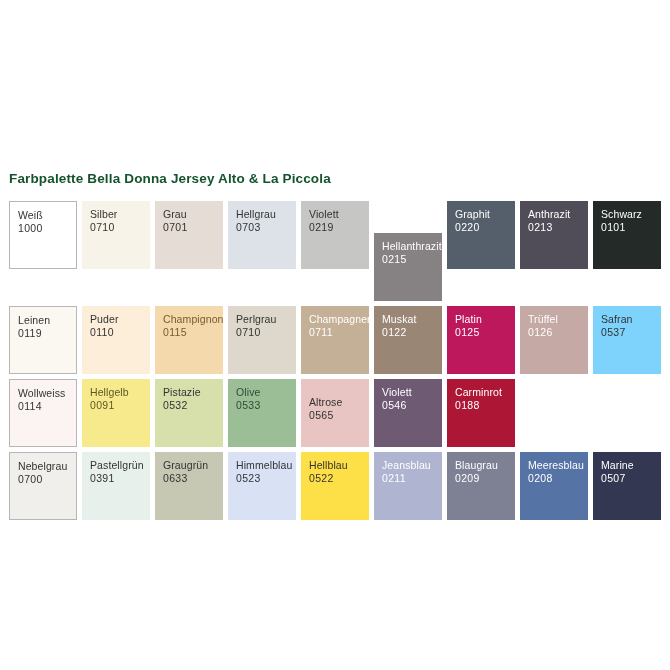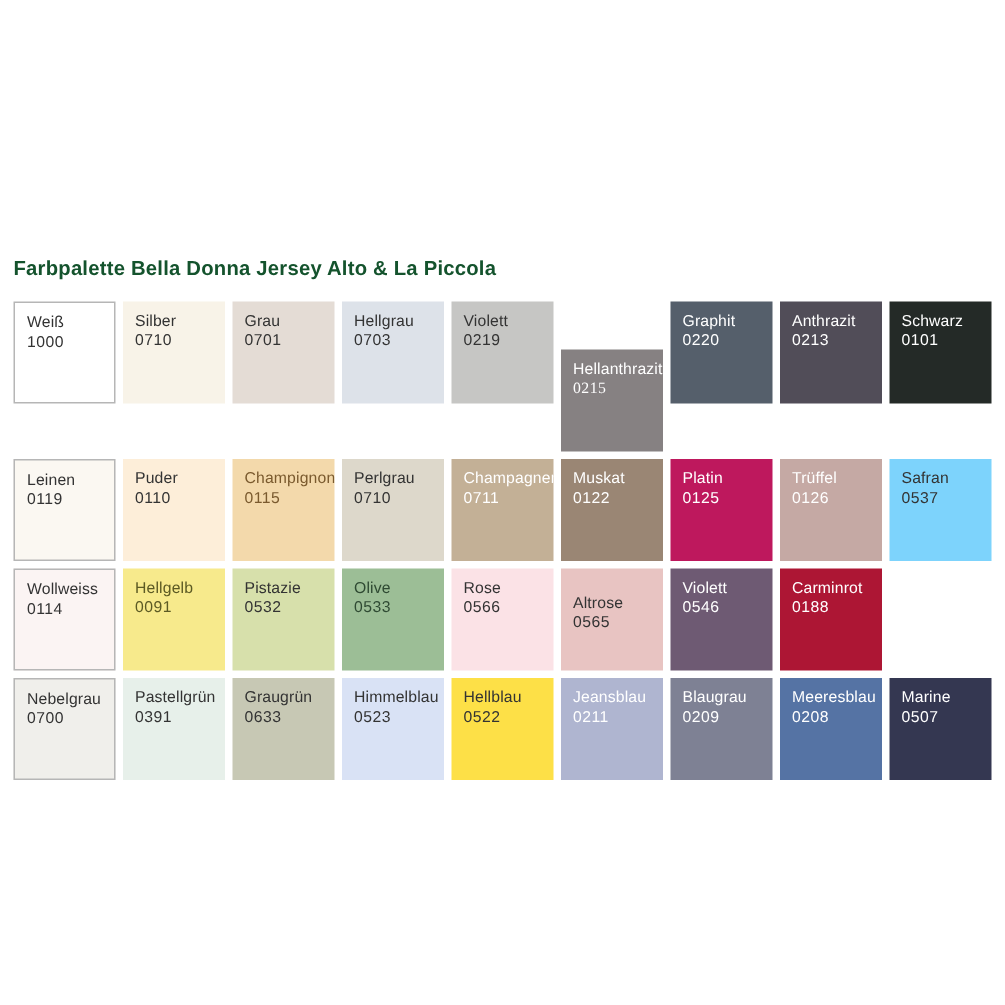--- a/index.html
+++ b/index.html
@@ -102,21 +102,21 @@
         <div class="swatch" style="background: rgb(221, 226, 233);">
           <span class="swatch-name" style="color: rgb(51, 51, 51);">Hellgrau</span>
           <span class="swatch-code" style="color: rgb(51, 51, 51);">0703</span>
         </div>
         <div class="swatch" style="background: rgb(198, 198, 196);">
           <span class="swatch-name" style="color: rgb(51, 51, 51);">Violett</span>
           <span class="swatch-code" style="color: rgb(51, 51, 51);">0219</span>
         </div>
         <div class="swatch" style="background: rgb(134, 129, 130); margin-top: 32px;">
           <span class="swatch-name" style="color: rgb(255, 255, 255);">Hellanthrazit</span>
-          <span class="swatch-code" style="color: rgb(255, 255, 255); font-family: Liberation Serif, serif;">0215</span>
+          <span class="swatch-code" style="color: rgb(255, 255, 255);">0215</span>
         </div>
         <div class="swatch" style="background: rgb(85, 95, 107);">
           <span class="swatch-name" style="color: rgb(255, 255, 255);">Graphit</span>
           <span class="swatch-code" style="color: rgb(255, 255, 255);">0220</span>
         </div>
         <div class="swatch" style="background: rgb(81, 77, 88);">
           <span class="swatch-name" style="color: rgb(255, 255, 255);">Anthrazit</span>
           <span class="swatch-code" style="color: rgb(255, 255, 255);">0213</span>
         </div>
         <div class="swatch" style="background: rgb(36, 42, 39);">
@@ -172,24 +172,20 @@
           <span class="swatch-code" style="color: rgb(92, 90, 36);">0091</span>
         </div>
         <div class="swatch" style="background: rgb(215, 224, 171);">
           <span class="swatch-name" style="color: rgb(51, 51, 51);">Pistazie</span>
           <span class="swatch-code" style="color: rgb(51, 51, 51);">0532</span>
         </div>
         <div class="swatch" style="background: rgb(156, 190, 150);">
           <span class="swatch-name" style="color: rgb(47, 74, 51);">Olive</span>
           <span class="swatch-code" style="color: rgb(47, 74, 51);">0533</span>
         </div>
-        <div class="swatch" style="background: rgb(251, 226, 230);">
-          <span class="swatch-name" style="color: rgb(51, 51, 51);">Rose</span>
-          <span class="swatch-code" style="color: rgb(51, 51, 51);">0566</span>
-        </div>
         <div class="swatch" style="background: rgb(232, 196, 194);">
           <span class="swatch-name" style="color: rgb(51, 51, 51); margin-top: 10px;">Altrose</span>
           <span class="swatch-code" style="color: rgb(51, 51, 51);">0565</span>
         </div>
         <div class="swatch" style="background: rgb(110, 90, 115);">
           <span class="swatch-name" style="color: rgb(255, 255, 255);">Violett</span>
           <span class="swatch-code" style="color: rgb(255, 255, 255);">0546</span>
         </div>
         <div class="swatch" style="background: rgb(173, 22, 52);">
           <span class="swatch-name" style="color: rgb(255, 255, 255);">Carminrot</span>

